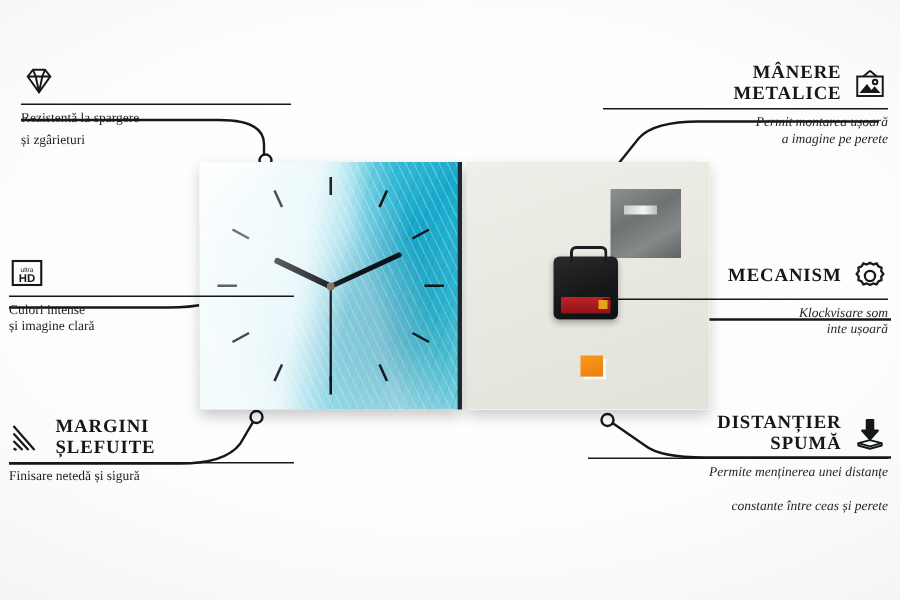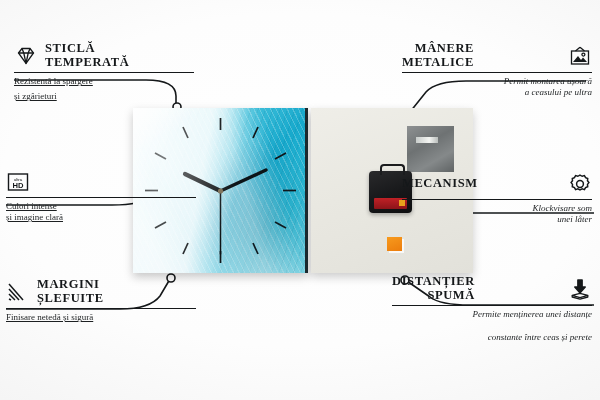--- a/index.html
+++ b/index.html
@@ -88,22 +88,22 @@
   .feature .title {
     font-size:12.5px; font-weight:bold; letter-spacing:.6px;
     color:#15181a; line-height:13.5px; text-transform:uppercase;
   }
   .feature .rule { height:1.4px; background:#15181a; margin-top:3px; }
   .feature .sub {
     font-size:9px; color:#1d2022; line-height:11px; margin-top:3px; font-style:normal;
   }
   .left  .head { justify-content:flex-start; }
   .left  .title{ text-align:left; }
-  .left  .sub  { text-align:left;text-decoration:underline; }
-  .right .head { justify-content:space-between; flex-direction:row; }
+  .left  .sub  { text-align:left; }
+  .right .head { justify-content:flex-end; flex-direction:row; }
   .right .title{ text-align:right; }
   .right .sub  { text-align:right;font-style:italic; }
   .ico { flex:0 0 auto; width:24px; height:24px; }
 
   
   #wires { position:absolute; inset:0; }
 </style>
 </head>
 <body>
 
@@ -169,24 +169,20 @@
       <div id="spacer"></div>
     </div>
   </div>
 
   <div class="feature left" style="left:14px; top:42px; width:180px;">
     <div class="head">
       <svg class="ico" viewBox="0 0 24 24" fill="none" stroke="#15181a" stroke-width="1.3">
         <path d="M4.5 9 L8 4.5 H16 L19.5 9 L12 19.5 Z"></path>
         <path d="M4.5 9 H19.5 M8 4.5 L9.8 9 L12 19.5 L14.2 9 L16 4.5"></path>
       </svg>
-      <div>
-        <div class="title">STICLĂ</div>
-        <div class="title">TEMPERATĂ</div>
-      </div>
     </div>
     <div class="rule"></div>
     <div class="sub">Rezistentă la spargere</div>
     <div class="sub" style="margin-top:4px">și zgârieturi</div>
   </div>
 
   <div class="feature left" style="left:6px; top:170px; width:190px;">
     <div class="head">
       <svg class="ico" viewBox="0 0 24 24">
         <rect x="2.5" y="4" width="19" height="16" fill="none" stroke="#15181a" stroke-width="1.4"></rect>
@@ -224,36 +220,36 @@
       </div>
       <svg class="ico" viewBox="0 0 24 24" fill="none" stroke="#15181a" stroke-width="1.3">
         <rect x="3.5" y="7" width="17" height="13"></rect>
         <path d="M12 3.2 L16.5 7 M12 3.2 L7.5 7"></path>
         <path d="M5 18 L10 12 L13 16 L15 13.5 L19 18 Z" fill="#15181a" stroke="none"></path>
         <circle cx="15.4" cy="10.6" r="1.5"></circle>
       </svg>
     </div>
     <div class="rule"></div>
     <div class="sub">Permit montarea ușoară</div>
-    <div class="sub" style="margin-top:0">a ceasului pe ultra</div>
+    <div class="sub" style="margin-top:0">a imagine pe perete</div>
   </div>
 
   <div class="feature right" style="right:8px; top:172px; width:190px;">
     <div class="head">
       <div>
         <div class="title">MECANISM</div>
       </div>
       <svg class="ico" viewBox="0 0 24 24" fill="none" stroke="#15181a" stroke-width="1.5">
         <path d="M12 3.2 l2.2 1.1 2.2 -0.7 1.2 2 2.1 0.9 -0.2 2.3 1.4 1.8 -1.4 1.8 0.2 2.3 -2.1 0.9 -1.2 2 -2.2 -0.7 -2.2 1.1 -2.2 -1.1 -2.2 0.7 -1.2 -2 -2.1 -0.9 0.2 -2.3 -1.4 -1.8 1.4 -1.8 -0.2 -2.3 2.1 -0.9 1.2 -2 2.2 0.7 Z"></path>
         <circle cx="12" cy="12" r="3.4"></circle>
       </svg>
     </div>
     <div class="rule"></div>
     <div class="sub">Klockvisare som</div>
-    <div class="sub" style="margin-top:0">unei låter</div>
+    <div class="sub" style="margin-top:0">inte ușoară</div>
   </div>
 
   <div class="feature right" style="right:8px; top:275px; width:200px;">
     <div class="head">
       <div>
         <div class="title">DISTANȚIER</div>
         <div class="title">SPUMĂ</div>
       </div>
       <svg class="ico" viewBox="0 0 24 24" fill="none" stroke="#15181a" stroke-width="1.3" stroke-linejoin="round">
         <path d="M9.8 3 h4.4 v7 h3.1 L12 16 L6.7 10 h3.1 Z" fill="#15181a"></path>

